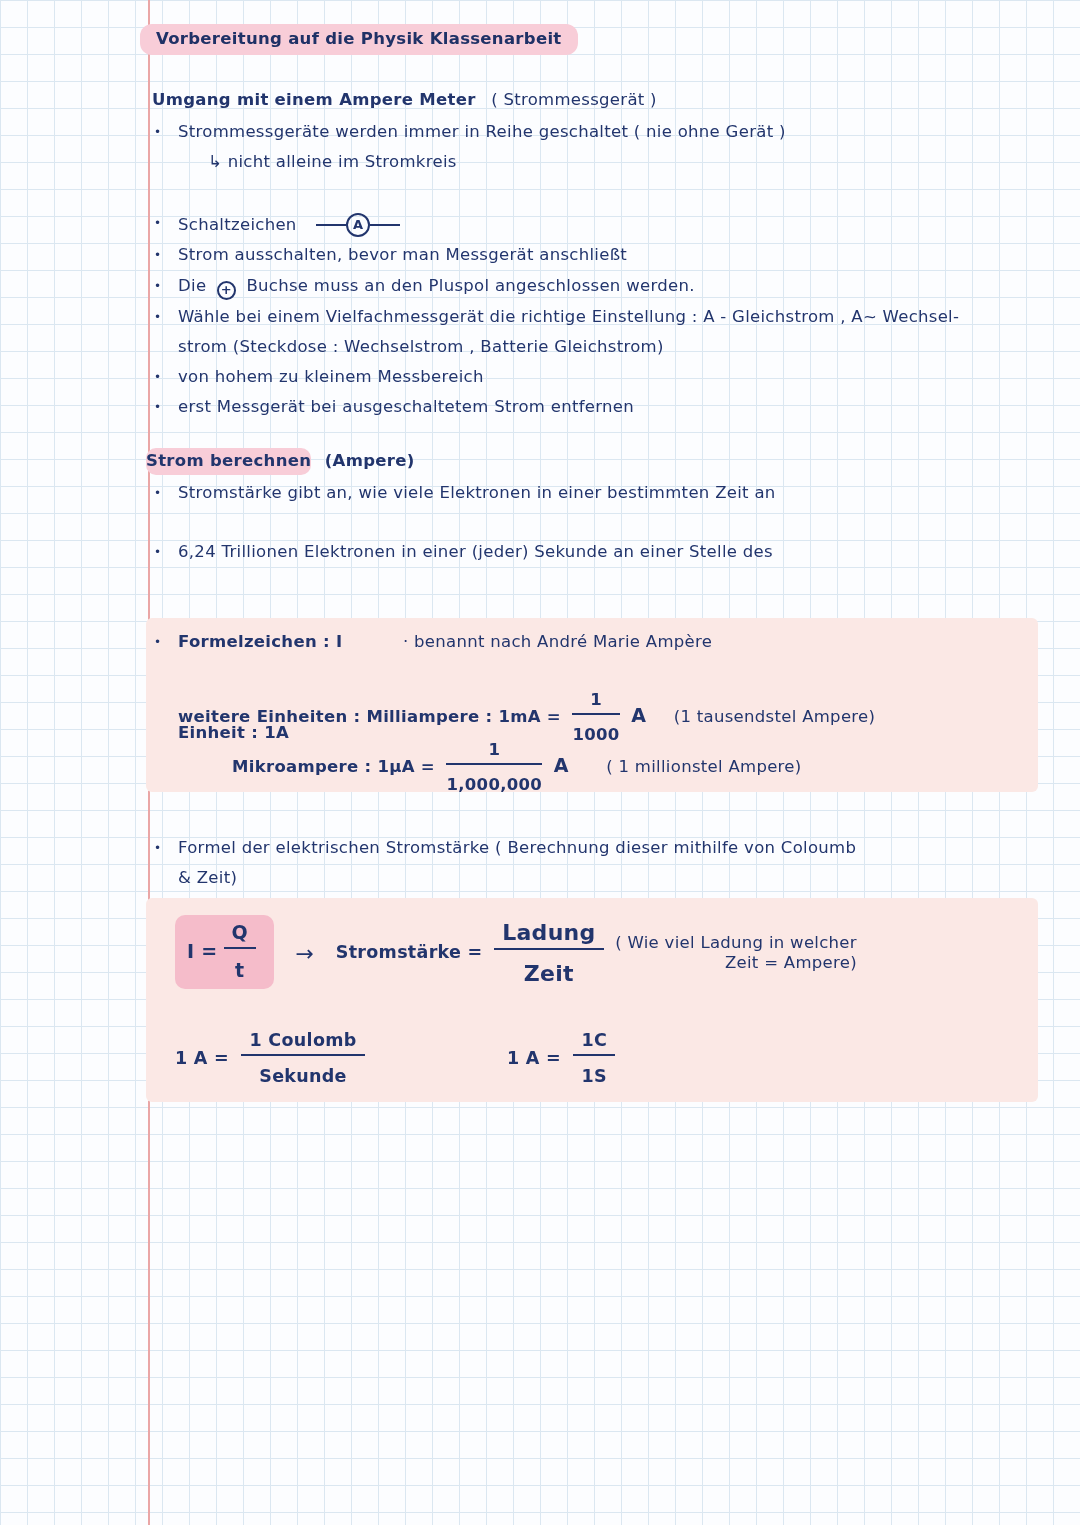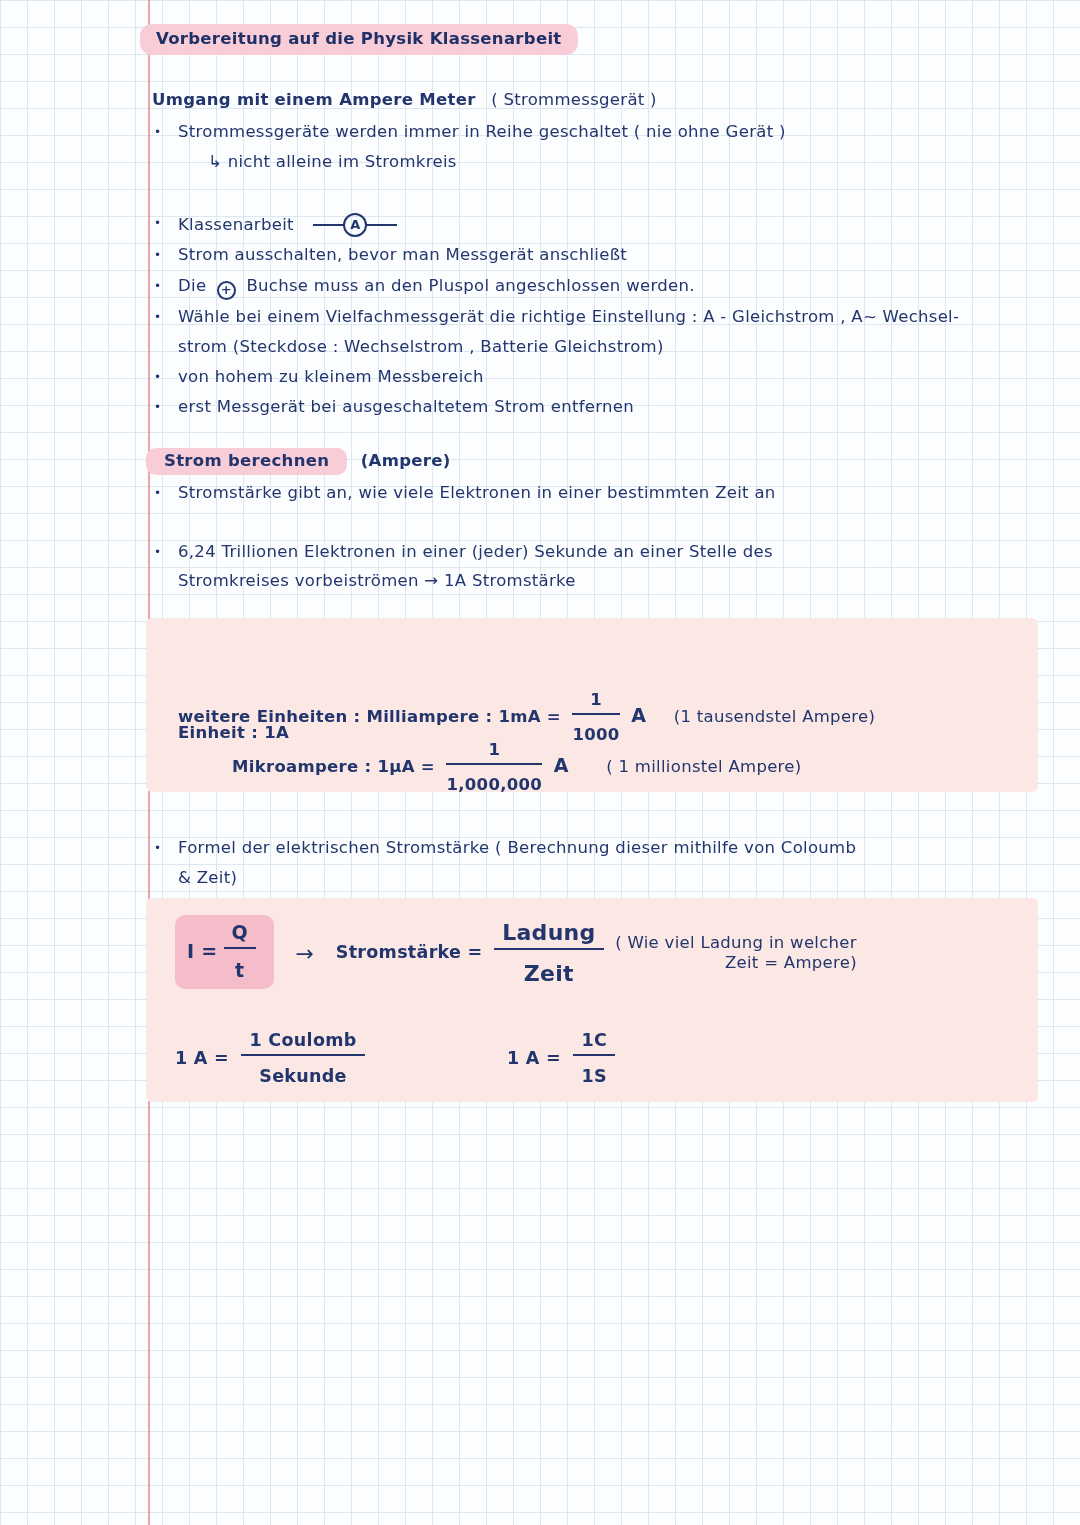--- a/index.html
+++ b/index.html
@@ -49,21 +49,21 @@
     background:#f8cdd8;
     border-radius:12px;
     padding:5px 16px;
     font-weight:700;
     color:#1f3166;
   }
   .hl-inline {
     display:inline-block;
     background:#f8cdd8;
     border-radius:10px;
-    padding:3px 18px;
+    padding:3px 0;
     font-weight:700;
     text-align:center;
   }
 
   .pink-block {
     position:absolute;
     background:#fbe8e5;
     border-radius:6px;
   }
 
@@ -144,21 +144,21 @@
 
   <div class="line bl" style="left:178px; top:122px;">Strommessgeräte werden immer in Reihe geschaltet ( nie ohne Gerät )</div>
 
   <div class="line" style="left:152px; top:90px;">
     <span class="heading">Umgang mit einem Ampere Meter</span>
     <span class="note" style="margin-left:10px;">( Strommessgerät )</span>
   </div>
   <div class="line" style="left:208px; top:152px;">↳ nicht alleine im Stromkreis</div>
 
   <div class="line bl" style="left:178px; top:213px;">
-    <span>Klassenarbeit</span>
+    <span>Schaltzeichen</span>
     <span class="amp-symbol">
       <span class="wire"></span>
       <span class="circ">A</span>
       <span class="wire"></span>
     </span>
   </div>
 
   <div class="line bl" style="left:178px; top:245px;">Strom ausschalten, bevor man Messgerät anschließt</div>
 
   <div class="line bl" style="left:178px; top:276px;">
@@ -172,24 +172,27 @@
   <div class="line bl" style="left:178px; top:367px;">von hohem zu kleinem Messbereich</div>
   <div class="line bl" style="left:178px; top:397px;">erst Messgerät bei ausgeschaltetem Strom entfernen</div>
 
   <div class="line" style="left:146px; top:448px;">
     <span class="hl-inline">Strom berechnen</span>
     <span class="heading" style="margin-left:8px;">(Ampere)</span>
   </div>
 
   <div class="line bl" style="left:178px; top:483px;">Stromstärke gibt an, wie viele Elektronen in einer bestimmten Zeit an</div>
   <div class="line bl" style="left:178px; top:542px;">6,24 Trillionen Elektronen in einer (jeder) Sekunde an einer Stelle des</div>
-  <div class="line" style="left:178px; top:571px;">Stromkreises vorbeiströmen → 1A Stromstärke</div>
 
   <div class="pink-block" style="left:146px; top:618px; width:892px; height:174px;"></div>
 
+  <div class="line bl" style="left:178px; top:632px;">
+    <span class="bold">Formelzeichen : I</span>
+    <span class="note" style="margin-left:55px;">· benannt nach André Marie Ampère</span>
+  </div>
   <div class="line bold" style="left:178px; top:694px;margin-top:29px;">Einheit : 1A</div>
 
   <div class="line" style="left:178px; top:690px;">
     <span class="bold">weitere Einheiten :   Milliampere :   1mA =</span>
     <span class="frac bold">
       <span class="num">1</span>
       <span class="den">1000</span>
     </span>
     <span class="bold" style="font-size:19px;">A</span>
     <span class="note" style="margin-left:22px;">(1 tausendstel Ampere)</span>

